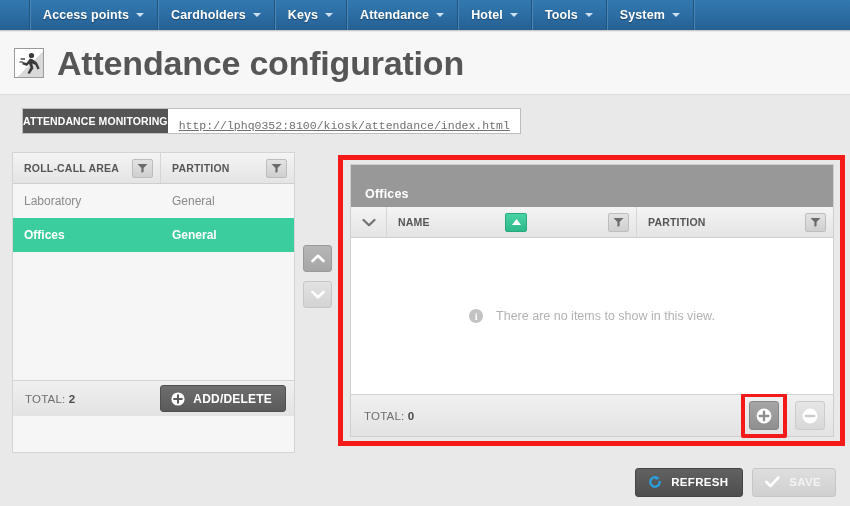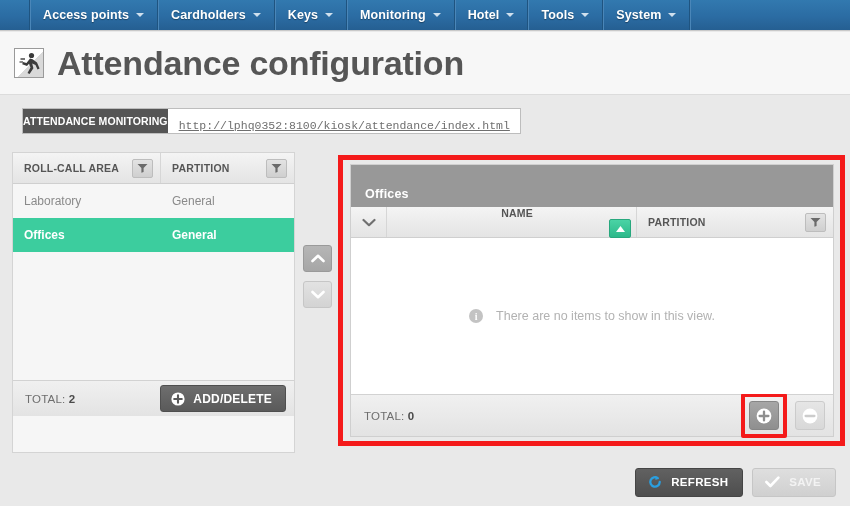--- a/index.html
+++ b/index.html
@@ -235,21 +235,21 @@
   }
   .rp-col {
     display: flex; align-items: center;
     padding-left: 11px;
     color: #555555;
     font-size: 10.5px;
     font-weight: bold;
     letter-spacing: .2px;
     cursor: pointer;
   }
-  .rp-col.name { width: 250px; border-right: 1px solid #d6d6d6; flex-direction: column; }
+  .rp-col.name { width: 250px; border-right: 1px solid #d6d6d6; }
   .rp-col.part { flex: 1; }
   .sort-btn {
     width: 22px; height: 19px;
     margin-left: auto; margin-right: 5px;
     background: linear-gradient(to bottom,#4ad3a5,#2cb98a);
     border: 1px solid #28a87e;
     border-radius: 2px;
     display: flex; align-items: center; justify-content: center;
     cursor: pointer; flex: none;
   }
@@ -334,21 +334,21 @@
     </div>
     <div class="nav-item">
       <span>Cardholders</span>
       <span class="caret"></span>
     </div>
     <div class="nav-item">
       <span>Keys</span>
       <span class="caret"></span>
     </div>
     <div class="nav-item">
-      <span>Monitoring</span>
+      <span>Attendance</span>
       <span class="caret"></span>
     </div>
     <div class="nav-item">
       <span>Hotel</span>
       <span class="caret"></span>
     </div>
     <div class="nav-item">
       <span>Tools</span>
       <span class="caret"></span>
     </div>

